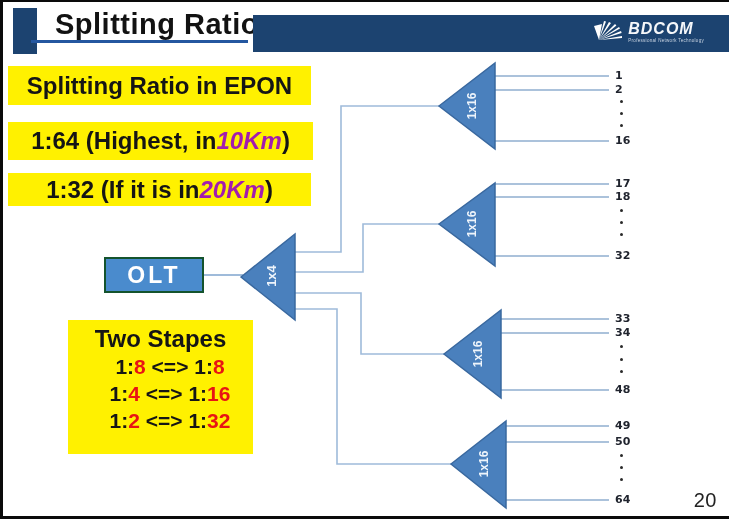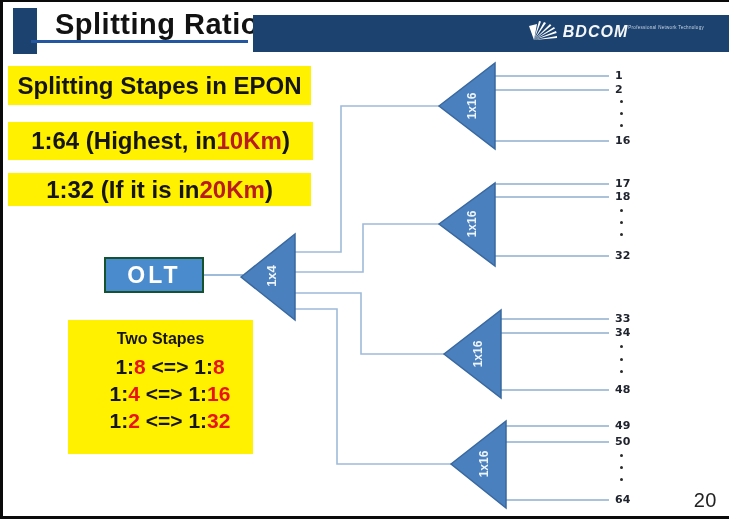--- a/index.html
+++ b/index.html
@@ -18,44 +18,44 @@
   
   .accent-block { position:absolute; left:10px; top:6px; width:24px; height:46px; background:#1c4370; }
   .slide-title {
     position:absolute; left:52px; top:6px; width:200px;
     font-size:29px; font-weight:bold; color:#121212; letter-spacing:0.5px;
     white-space:nowrap;
   }
   .title-underline { position:absolute; left:28px; top:38px; width:217px; height:3px; background:#2457a0; }
   .header-bar { position:absolute; left:250px; top:13px; width:479px; height:37px; background:#1c4370; }
   .logo { position:absolute; right:28px; top:5px; display:flex; align-items:center; gap:4px; }
-  .logo-text-wrap { display:flex; align-items:flex-start; }
+  .logo-text-wrap { display:flex; flex-direction:column; align-items:flex-start; }
   .logo-text {
     color:#f5f7fa; font-size:16px; font-weight:bold; font-style:italic;
     letter-spacing:1px; line-height:16px;
   }
   .logo-tagline { color:#c9d4e2; font-size:4.5px; letter-spacing:0.3px; margin-top:1px; }
 
   
   .ybox {
     position:absolute; background:#fff100; color:#151515;
     font-weight:bold; display:flex; align-items:center; justify-content:center;
     white-space:nowrap;
   }
-  .ybox .red { color:#b91c1c; }
+  .ybox .red { color:#a21caf;font-style:italic; }
   .ybox1 { left:5px; top:64px;  width:303px; height:39px; font-size:24px; }
   .ybox2 { left:5px; top:120px; width:305px; height:38px; font-size:24px; }
   .ybox3 { left:5px; top:171px; width:303px; height:33px; font-size:24px; }
 
   
   .two-stages {
     position:absolute; left:65px; top:318px; width:185px; height:134px;
     background:#fff100; text-align:center; color:#151515;
   }
-  .ts-title { font-size:16px; font-weight:bold; margin-top:5px; line-height:28px; }
+  .ts-title { font-size:24px; font-weight:bold; margin-top:5px; line-height:28px; }
   .ts-row { font-size:21px; font-weight:bold; line-height:27px; white-space:nowrap;padding-left:19px; }
   .ts-row .red { color:#e81414; }
 
   
   svg.diagram { position:absolute; left:0; top:0; width:729px; height:519px; }
 
   .olt-box {
     position:absolute; left:101px; top:255px; width:100px; height:36px;
     background:#4a8bcd; border:2px solid #14532d;
     display:flex; align-items:center; justify-content:center;
@@ -106,21 +106,21 @@
         </g>
       </svg>
       <div class="logo-text-wrap">
         <span class="logo-text">BDCOM</span>
         <span class="logo-tagline">Professional Network Technology</span>
       </div>
     </div>
   </div>
 
   <div class="ybox ybox1">
-    <span>Splitting Stapes in EPON</span>
+    <span>Splitting Ratio in EPON</span>
   </div>
   <div class="ybox ybox2">
     <span>1:64 (Highest, in </span>
       <span class="red">10Km</span>
       <span>)</span>
   </div>
   <div class="ybox ybox3">
     <span>1:32 (If it is in </span>
       <span class="red">20Km</span>
       <span>)</span>

